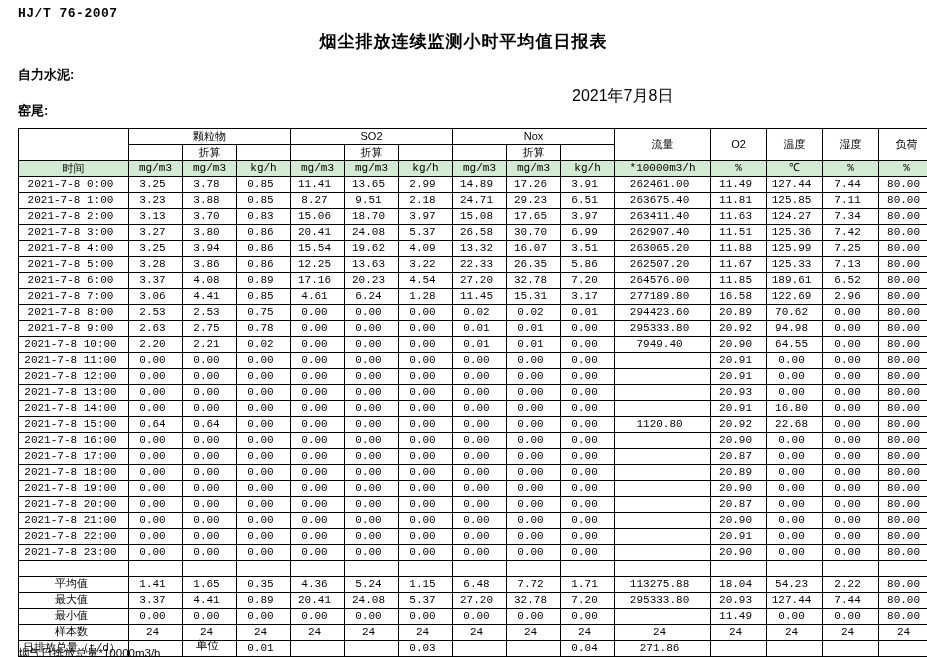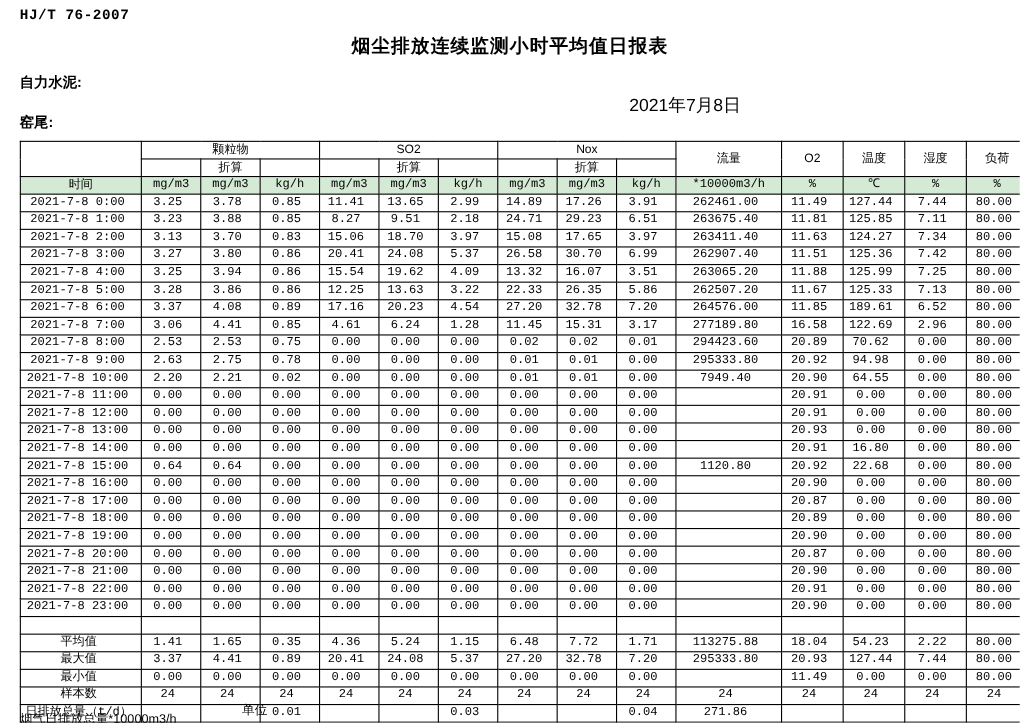--- a/index.html
+++ b/index.html
@@ -115,21 +115,20 @@
     left: 18px;
     top: 638px;
     font-size: 11.5px;
     margin-top: 41px;
   }
   .footer-unit {
     position: absolute;
     left: 196px;
     top: 638px;
     font-size: 11.5px;
-    margin-left: 24px;
   }
 </style>
 </head>
 <body>
 
 <div class="std-code">HJ/T  76-2007</div>
 <div class="doc-title">烟尘排放连续监测小时平均值日报表</div>
 <div class="company">自力水泥:</div>
 <div class="location">窑尾:</div>
 <div class="report-date">2021年7月8日</div>

